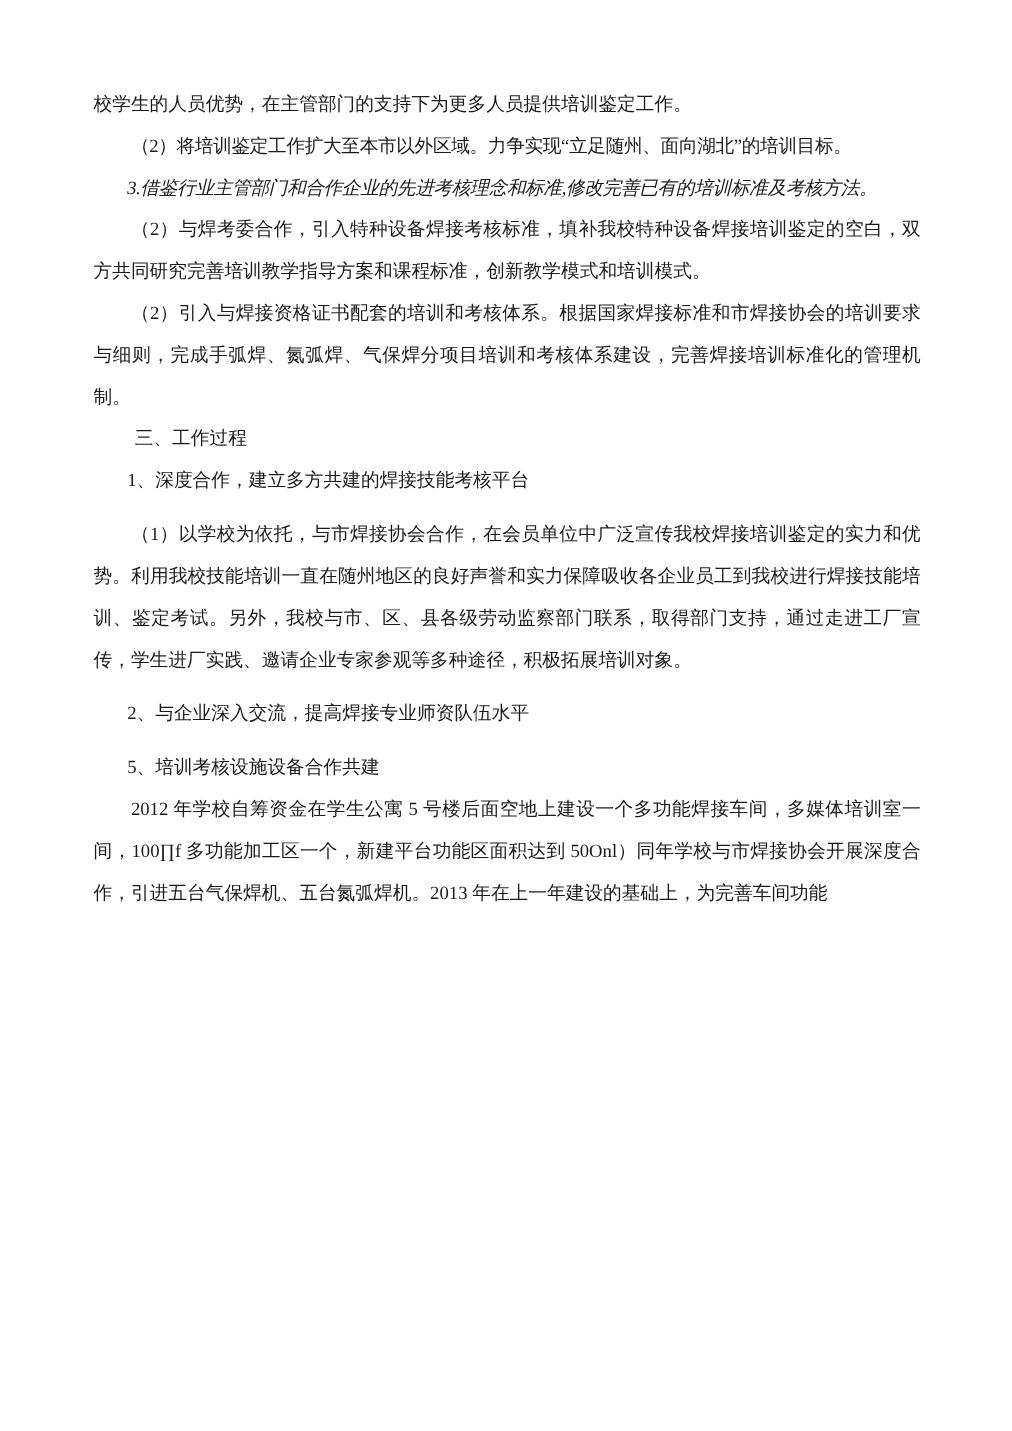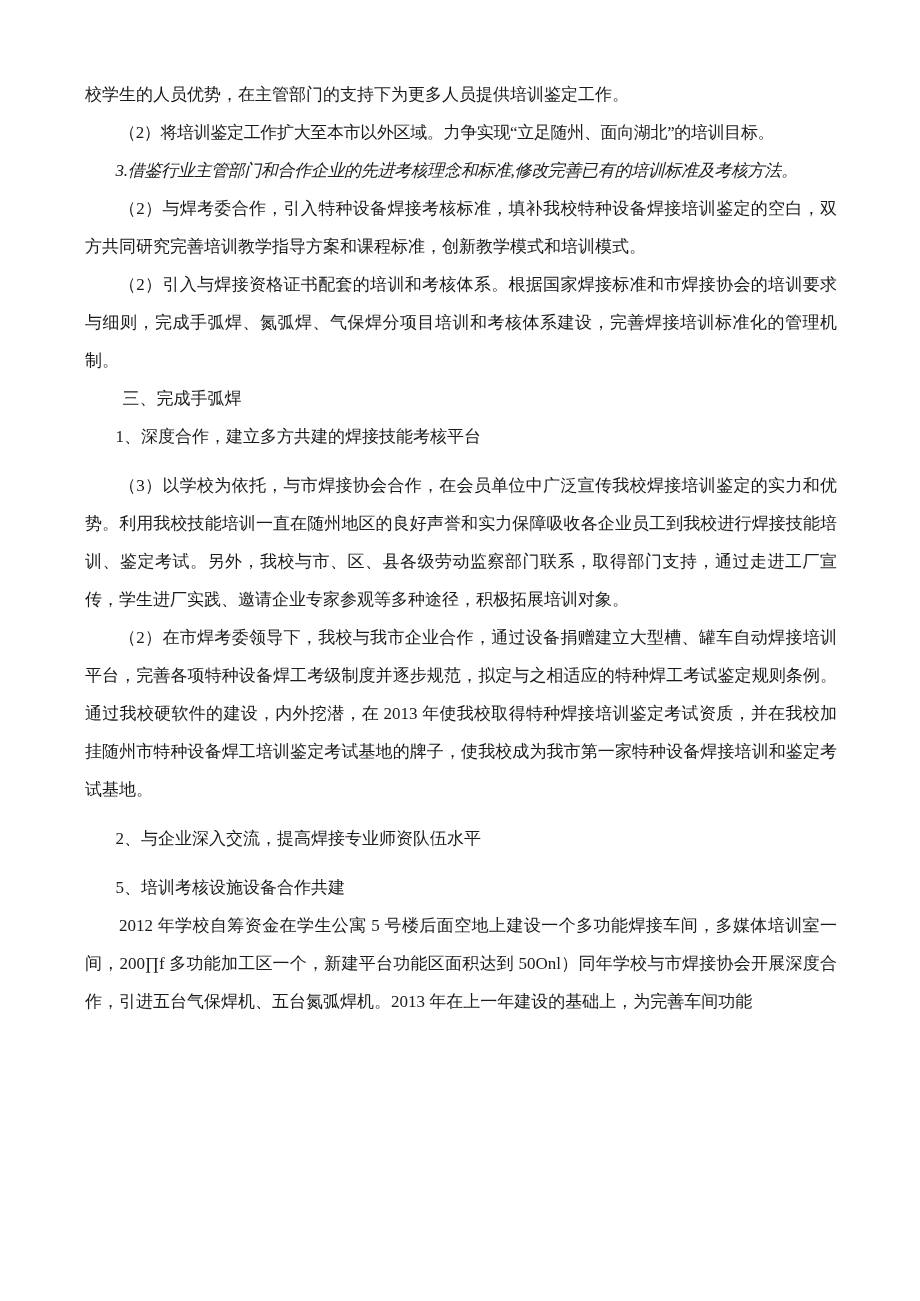--- a/index.html
+++ b/index.html
@@ -39,21 +39,20 @@
 </head>
 <body style="background: rgb(255, 255, 255); color: rgb(26, 26, 26);">
 
 <div class="page">
   <div class="doc-body">
       <p class="continuation">校学生的人员优势，在主管部门的支持下为更多人员提供培训鉴定工作。</p>
       <p class="body tight">（2）将培训鉴定工作扩大至本市以外区域。力争实现“立足随州、面向湖北”的培训目标。</p>
       <p class="body-num tight">3.借鉴行业主管部门和合作企业的先进考核理念和标准,修改完善已有的培训标准及考核方法。</p>
       <p class="body">（2）与焊考委合作，引入特种设备焊接考核标准，填补我校特种设备焊接培训鉴定的空白，双方共同研究完善培训教学指导方案和课程标准，创新教学模式和培训模式。</p>
       <p class="body">（2）引入与焊接资格证书配套的培训和考核体系。根据国家焊接标准和市焊接协会的培训要求与细则，完成手弧焊、氮弧焊、气保焊分项目培训和考核体系建设，完善焊接培训标准化的管理机制。</p>
-      <p class="heading">三、完成手弧焊</p>
+      <p class="heading">三、工作过程</p>
       <p class="subheading">1、深度合作，建立多方共建的焊接技能考核平台</p>
-      <p class="body spaced">（3）以学校为依托，与市焊接协会合作，在会员单位中广泛宣传我校焊接培训鉴定的实力和优势。利用我校技能培训一直在随州地区的良好声誉和实力保障吸收各企业员工到我校进行焊接技能培训、鉴定考试。另外，我校与市、区、县各级劳动监察部门联系，取得部门支持，通过走进工厂宣传，学生进厂实践、邀请企业专家参观等多种途径，积极拓展培训对象。</p>
-      <p class="body">（2）在市焊考委领导下，我校与我市企业合作，通过设备捐赠建立大型槽、罐车自动焊接培训平台，完善各项特种设备焊工考级制度并逐步规范，拟定与之相适应的特种焊工考试鉴定规则条例。通过我校硬软件的建设，内外挖潜，在 2013 年使我校取得特种焊接培训鉴定考试资质，并在我校加挂随州市特种设备焊工培训鉴定考试基地的牌子，使我校成为我市第一家特种设备焊接培训和鉴定考试基地。</p>
+      <p class="body spaced">（1）以学校为依托，与市焊接协会合作，在会员单位中广泛宣传我校焊接培训鉴定的实力和优势。利用我校技能培训一直在随州地区的良好声誉和实力保障吸收各企业员工到我校进行焊接技能培训、鉴定考试。另外，我校与市、区、县各级劳动监察部门联系，取得部门支持，通过走进工厂宣传，学生进厂实践、邀请企业专家参观等多种途径，积极拓展培训对象。</p>
       <p class="subheading spaced">2、与企业深入交流，提高焊接专业师资队伍水平</p>
       <p class="subheading spaced">5、培训考核设施设备合作共建</p>
-      <p class="body">2012 年学校自筹资金在学生公寓 5 号楼后面空地上建设一个多功能焊接车间，多媒体培训室一间，200∏f 多功能加工区一个，新建平台功能区面积达到 50Onl）同年学校与市焊接协会开展深度合作，引进五台气保焊机、五台氮弧焊机。2013 年在上一年建设的基础上，为完善车间功能</p>
+      <p class="body">2012 年学校自筹资金在学生公寓 5 号楼后面空地上建设一个多功能焊接车间，多媒体培训室一间，100∏f 多功能加工区一个，新建平台功能区面积达到 50Onl）同年学校与市焊接协会开展深度合作，引进五台气保焊机、五台氮弧焊机。2013 年在上一年建设的基础上，为完善车间功能</p>
     </div>
 </div>
 
 </body></html>

